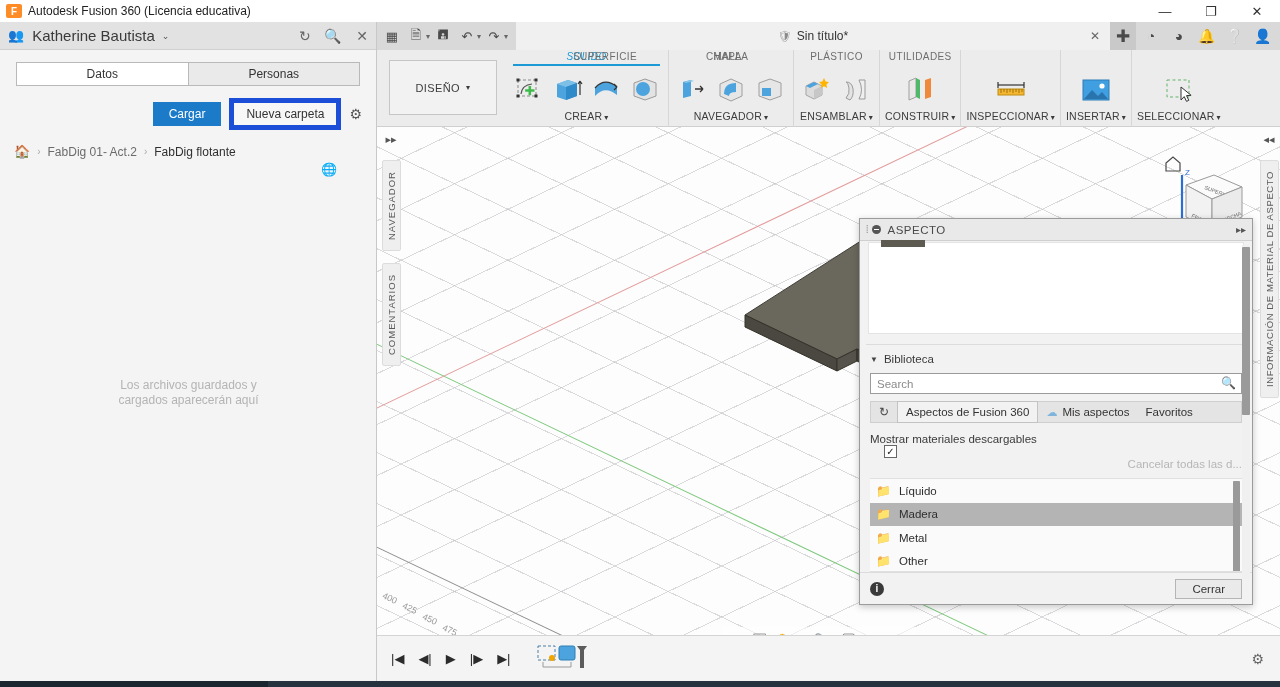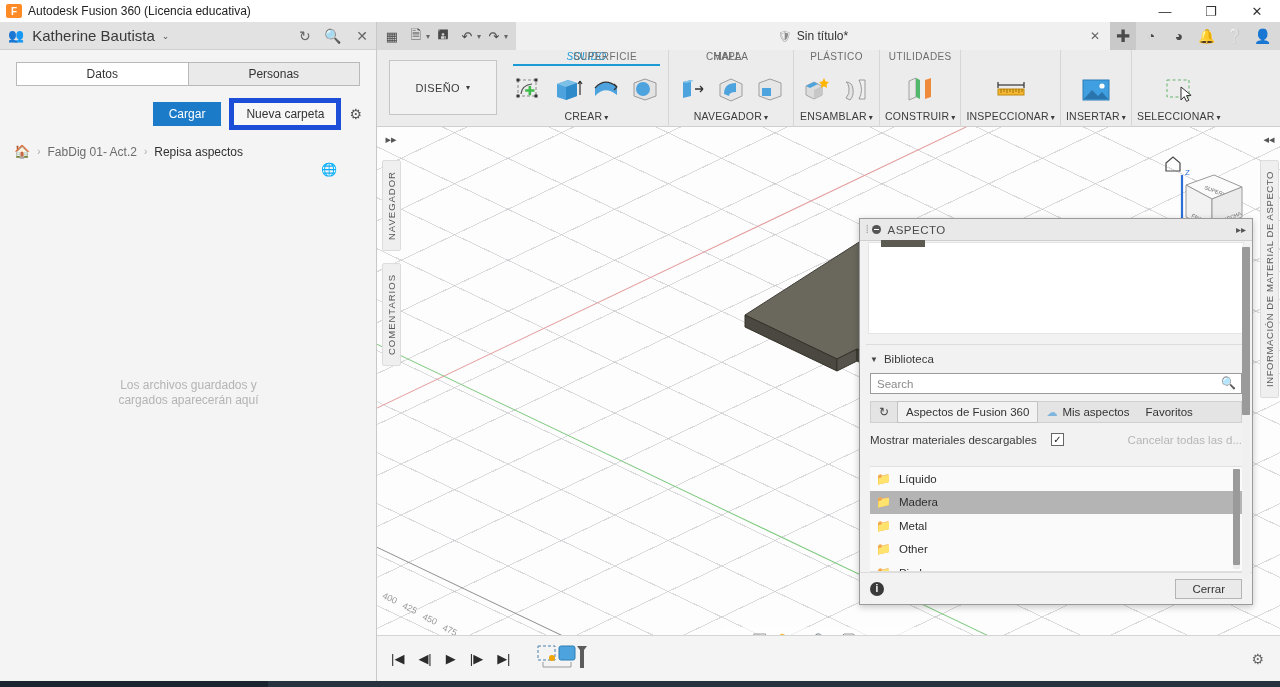--- a/index.html
+++ b/index.html
@@ -279,22 +279,22 @@
     color: #444; font-size: 12px; cursor: pointer;
   }
   .src-item {
     display: flex; align-items: center; gap: 5px; padding: 0 8px;
     height: 20px; font-size: 11.5px; color: #333; cursor: pointer;
   }
   .src-item.active { background: #f2f2f2; border: 1px solid #c3c3c3; height: 22px; }
   .cloud-ico { color: #7fb5dd; font-size: 11px; }
 
   .opt-row {
-    display: flex; align-items: flex-end; margin: 10px 10px 12px 10px;
-    font-size: 11.5px; color: #3a3a3a;
+    display: flex; align-items: flex-start; margin: 10px 10px 0 10px;
+    font-size: 11.5px; color: #3a3a3a; flex-direction: column;
   }
   .chk {
     width: 13px; height: 13px; border: 1px solid #666; background: #fff;
     margin-left: 14px; display: flex; align-items: center;
     justify-content: center; font-size: 10px; color: #222; cursor: pointer;
   }
   .opt-cancel { margin-left: auto; color: #b6b6b6; font-size: 11.5px; }
 
   .folder-list {
     margin: 8px 10px 0 10px; flex: 1;
@@ -393,21 +393,21 @@
       <button class="btn-primary">Cargar</button>
       <button class="btn-default">Nueva carpeta</button>
       <span class="gear-sm">⚙</span>
     </div>
 
     <div class="breadcrumb">
       <span class="home">🏠</span>
       <span class="sep">›</span>
       <span class="bc-crumb">FabDig 01- Act.2</span>
       <span class="sep">›</span>
-      <span class="bc-crumb current">Repisa aspectos</span>
+      <span class="bc-crumb current">FabDig flotante</span>
     </div>
     <span class="globe-ico">🌐</span>
 
     <div class="lp-empty">
       <div>Los archivos guardados y</div>
       <div>cargados aparecerán aquí</div>
     </div>
   </div>
 
   <div class="main">

